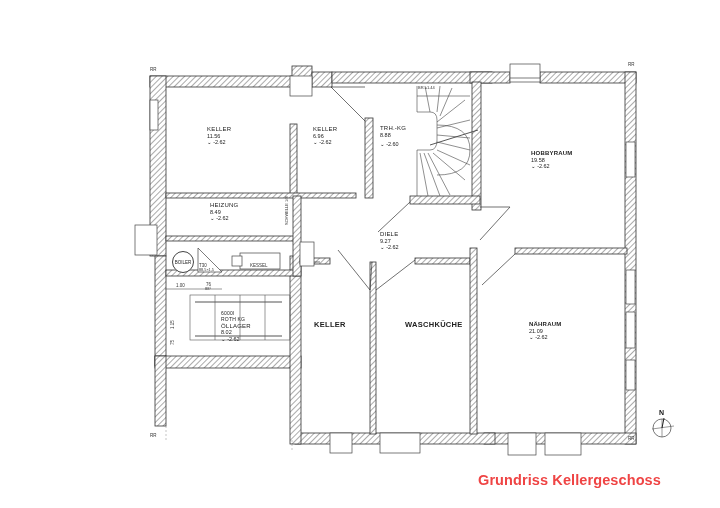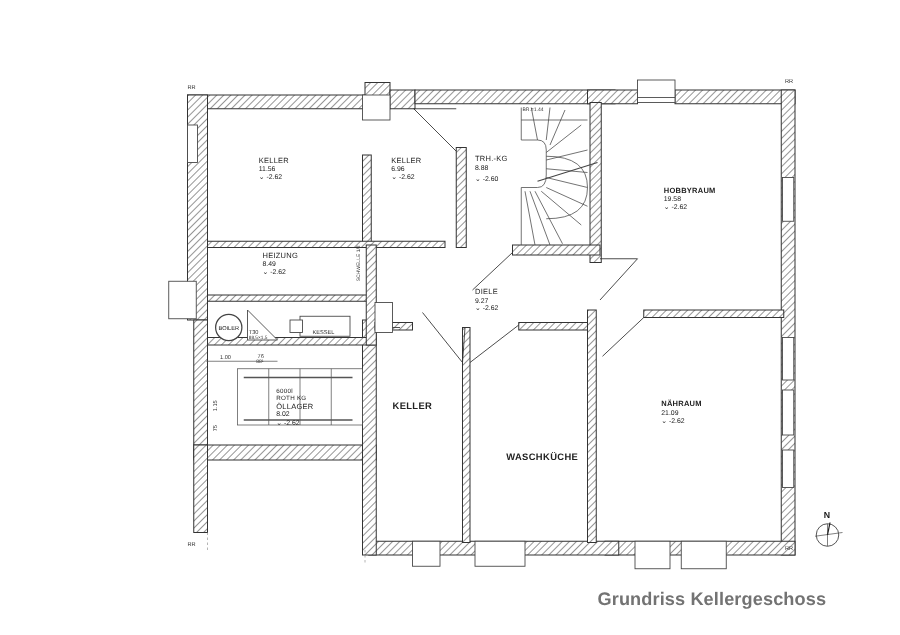--- a/index.html
+++ b/index.html
@@ -4,21 +4,21 @@
 <style>
   html, body { margin:0; padding:0; background:#ffffff; }
   body { width:720px; height:508px; position:relative; overflow:hidden; font-family:"Liberation Sans", sans-serif; }
   #plan { position:absolute; left:0; top:0; width:720px; height:508px; }
   .lbl { position:absolute; font-family:"Liberation Sans", sans-serif; color:#222; line-height:1.15; white-space:nowrap; }
   .rname { font-size:6px; letter-spacing:0.2px; }
   .rname.big { font-size:7.5px; font-weight:bold; letter-spacing:0.3px; }
   .rnum { font-size:5.5px; }
   .rlev { font-size:5.5px; }
   .tiny { font-size:4.5px; color:#333; }
-  .title { position:absolute; left:478px; top:472px; font-size:14.5px; font-weight:bold; color:#737373; letter-spacing:0.1px; }
+  .title { position:absolute; left:478px; top:472px; font-size:14.5px; font-weight:bold; color:#ef4444; letter-spacing:0.1px; }
   .north { position:absolute; left:650px; top:410px; width:26px; height:30px; }
   .north-n { position:absolute; left:659px; top:409px; font-size:7px; font-weight:bold; color:#111; }
   .circle { position:absolute; border:0.8px solid #444; border-radius:50%; background:#fff; font-size:4.5px; display:flex; align-items:center; justify-content:center; color:#222; }
 </style>
 </head>
 <body>
 
 <svg id="plan" viewBox="0 0 720 508" xmlns="http://www.w3.org/2000/svg">
   <defs>
     <pattern id="hatch" patternUnits="userSpaceOnUse" width="4" height="4" patternTransform="rotate(45)">
@@ -182,21 +182,21 @@
   <div class="rlev">⌄ <span>-2.62</span></div>
 </div>
 <div class="lbl" style="left:221px;top:311px;">
   <div class="rname" style="font-size:5px;">6000l</div>
   <div class="rname" style="font-size:5px;">ROTH KG</div>
   <div class="rname">ÖLLAGER</div>
   <div class="rnum">8.02</div>
   <div class="rlev">⌄ <span>-2.62</span></div>
 </div>
 <div class="lbl rname big" style="left:314px;top:321px;">KELLER</div>
-<div class="lbl rname big" style="left:405px;top:321px;margin-top:41px;">WASCHKÜCHE</div>
+<div class="lbl rname big" style="left:405px;top:321px;">WASCHKÜCHE</div>
 <div class="lbl" style="left:529px;top:321px;">
   <div class="rname" style="font-weight:bold;">NÄHRAUM</div>
   <div class="rnum">21.09</div>
   <div class="rlev">⌄ <span>-2.62</span></div>
 </div>
 
 <div class="circle" style="left:172px;top:251px;width:20px;height:20px;">BOILER</div>
 <div class="lbl tiny" style="left:250px;top:263px;">KESSEL</div>
 <div class="lbl tiny" style="left:199px;top:263px;">T30</div>
 <div class="lbl tiny" style="left:199px;top:268px;font-size:3.8px;">88,5×1,5</div>

